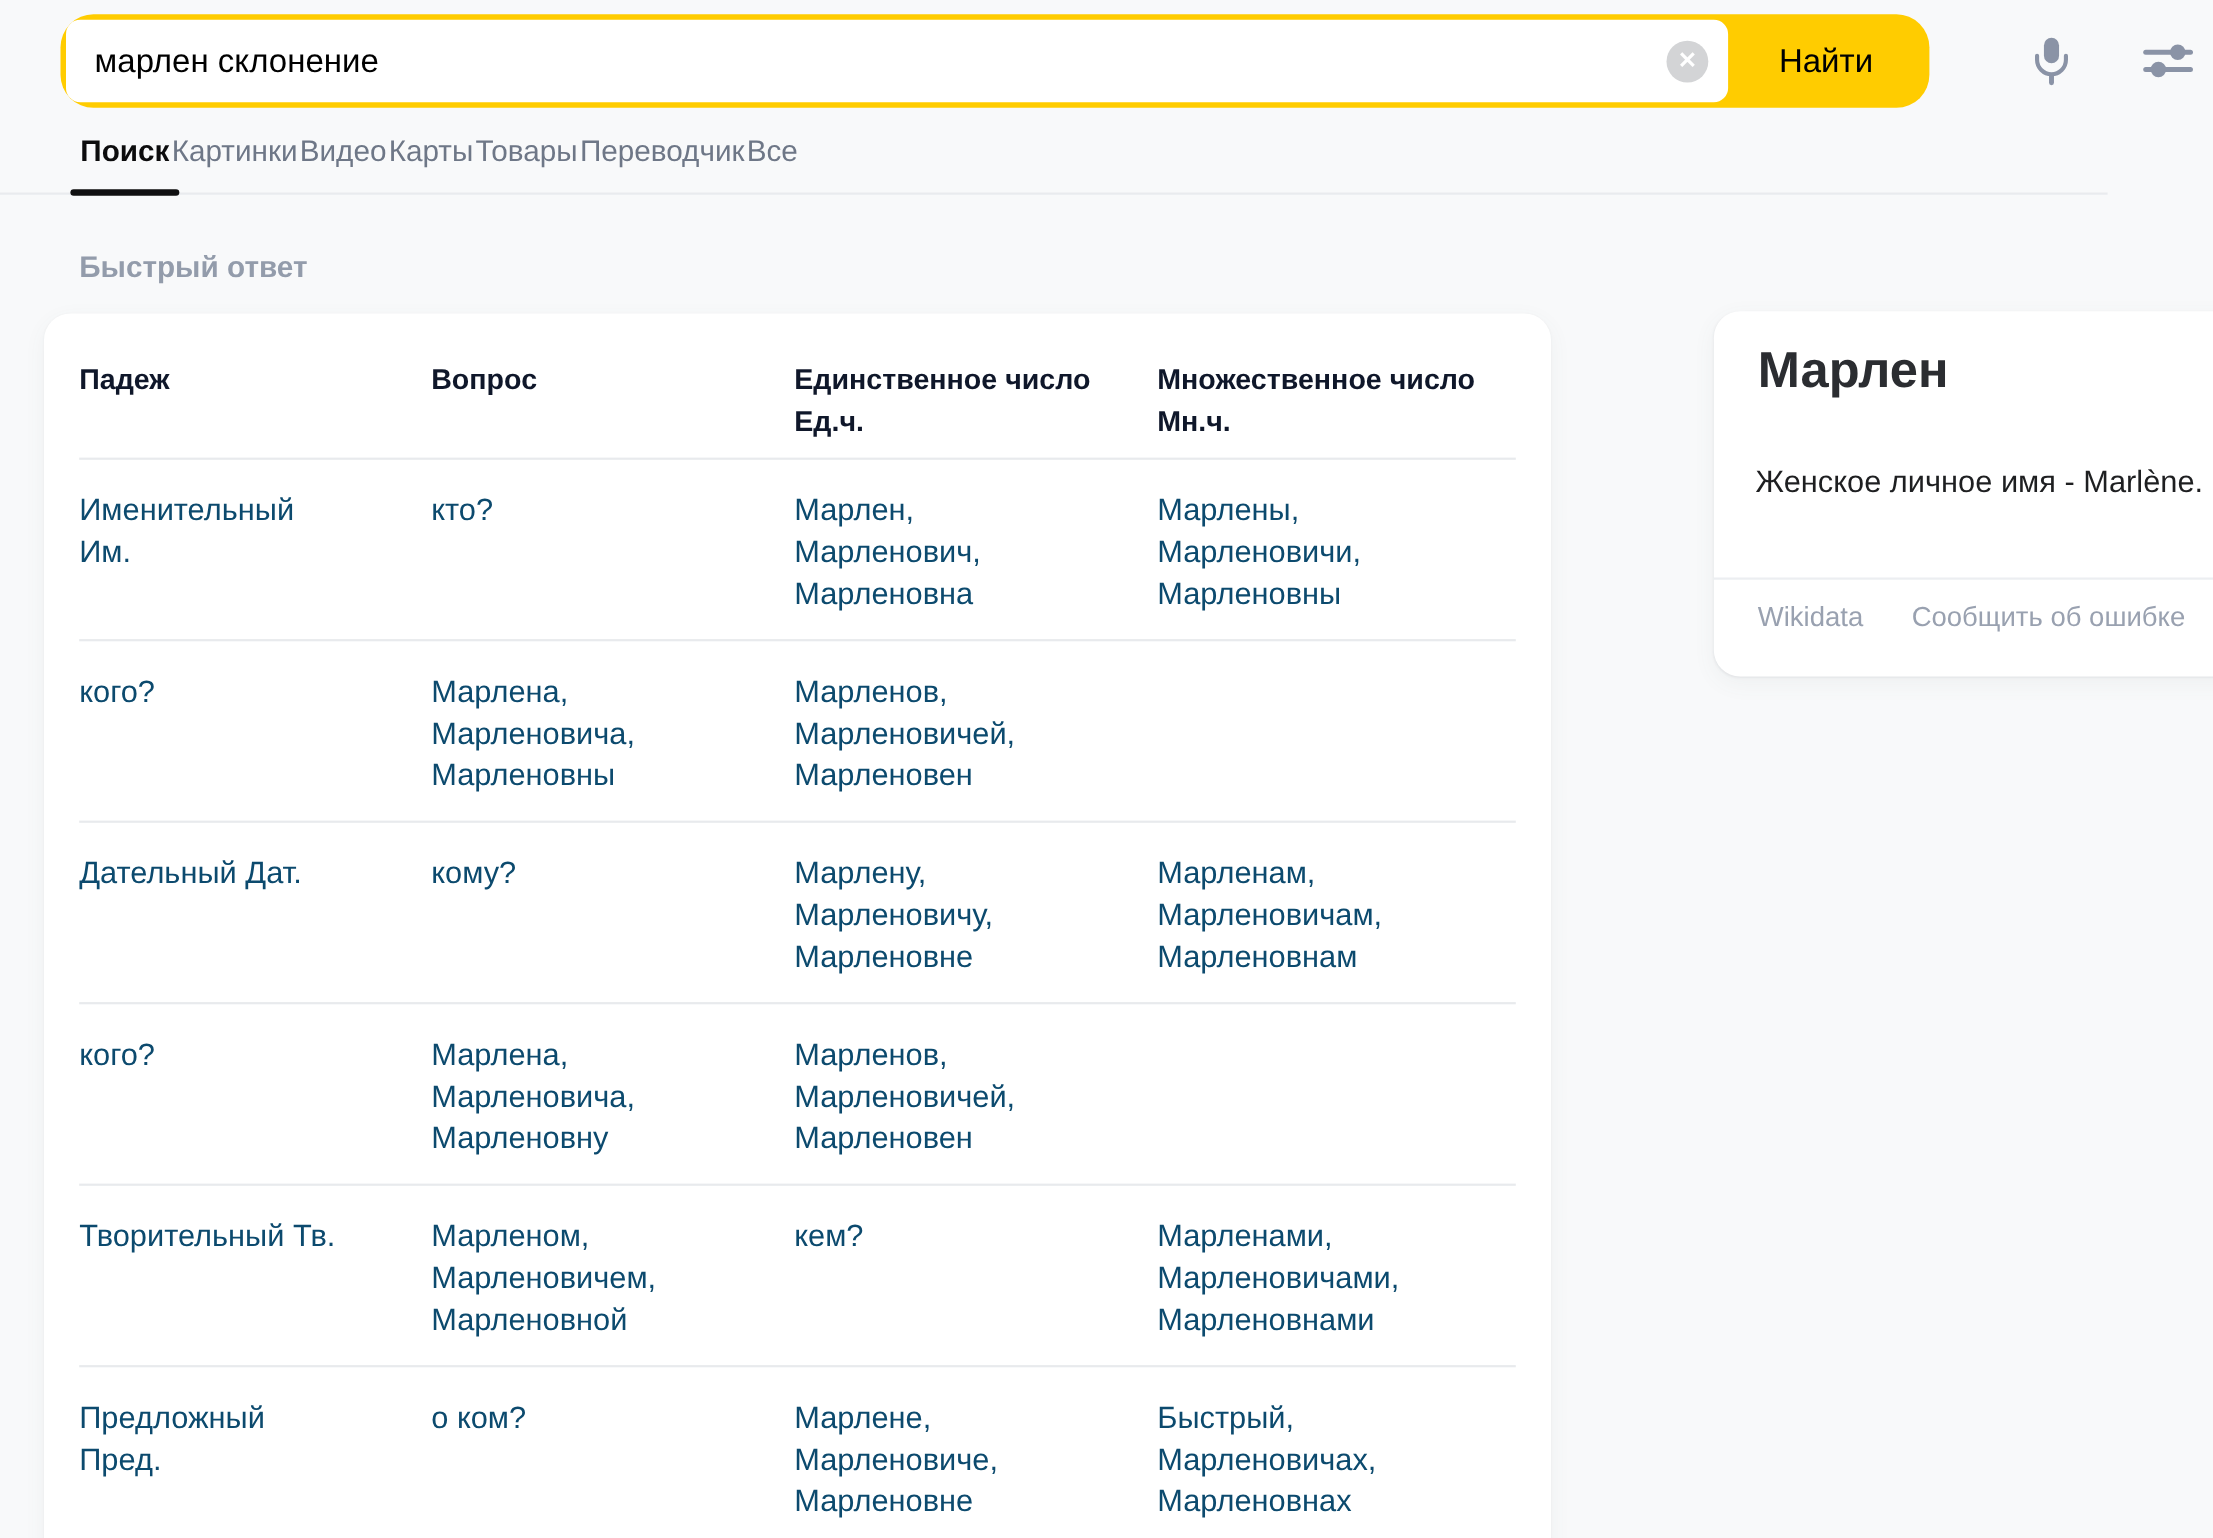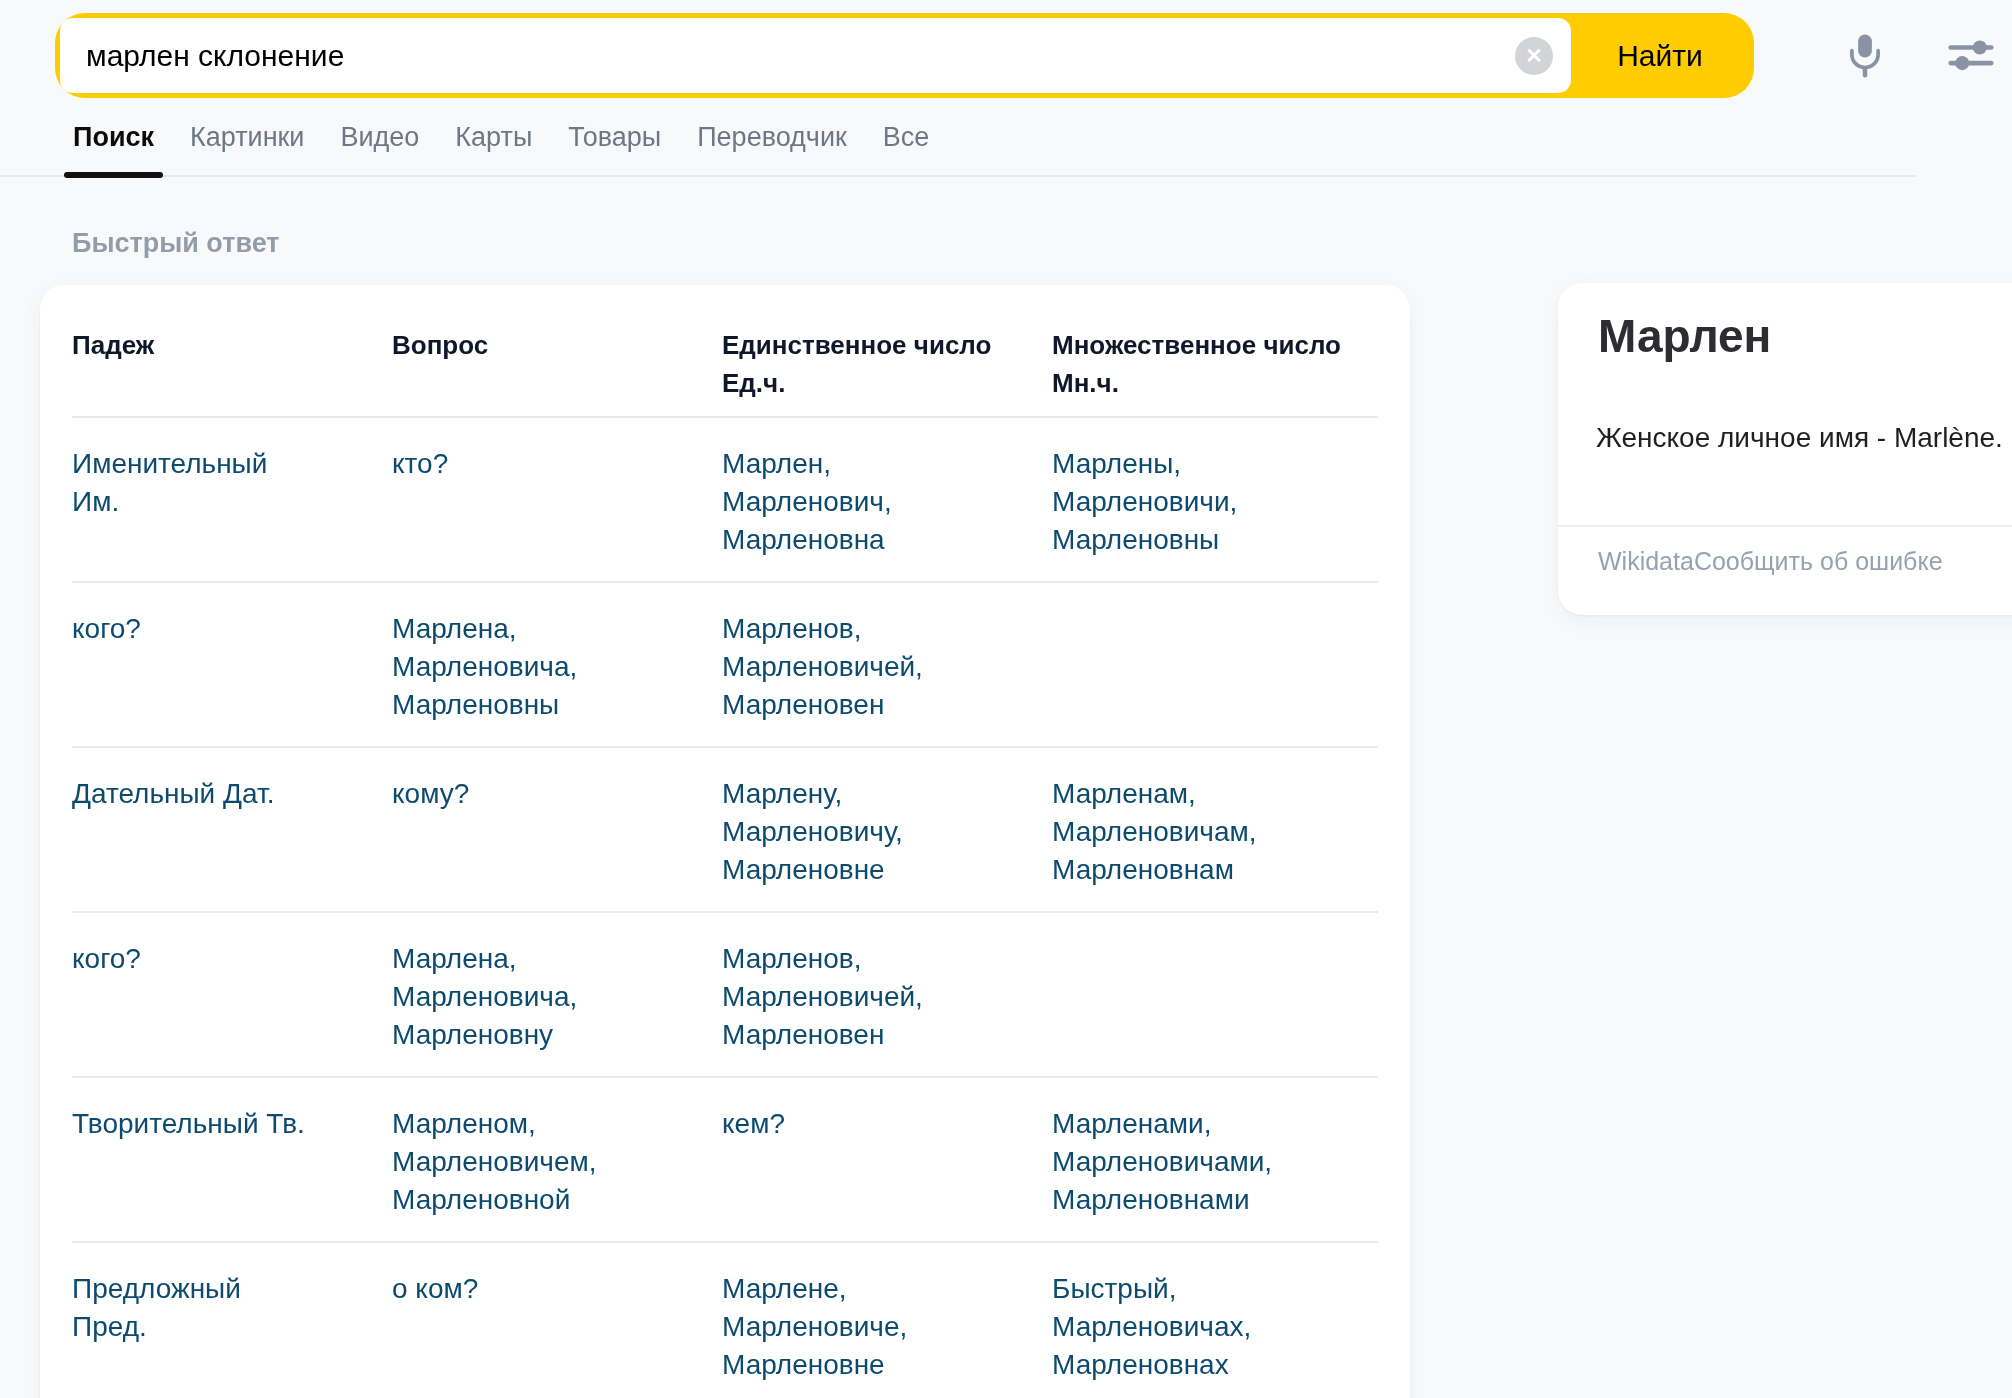--- a/index.html
+++ b/index.html
@@ -19,21 +19,21 @@
     cursor:pointer; display:flex; align-items:center; justify-content:center; }
   .search-btn { width:178px; border:none; background:transparent; font-family:inherit;
     font-size:30px; color:#000; cursor:pointer; border-radius:0 14px 14px 0; }
   .iconbtn { position:absolute; top:28px; width:54px; height:54px; border:none;
     background:transparent; cursor:pointer; display:flex; align-items:center; justify-content:center; }
   .mic-btn { left:1838px; }
   .filters-btn { left:1944px; }
 
   
   .tabs { position:absolute; left:0; top:108px; width:1916px; padding-left:72px;
-    display:flex; gap:34px; border-bottom:2px solid #e9ebee; }
+    display:flex; border-bottom:2px solid #e9ebee; }
   .tab { position:relative; font-size:27px; color:#6e7787; padding:14px 1px 22px;
     cursor:pointer; white-space:nowrap; }
   .tab.active { color:#0c0c0d; font-weight:700; }
   .tab.active::after { content:""; position:absolute; left:-8px; right:-8px; bottom:-3px;
     height:6px; background:#101011; border-radius:3px; }
 
   
   .quick-answer-label { position:absolute; left:72px; top:228px; font-size:27px;
     font-weight:700; color:#939cab; }
 
@@ -52,21 +52,21 @@
     padding-right:24px; }
 
   
   .entity-card { position:absolute; left:1558px; top:283px; width:560px; height:332px; }
   .entity-title { position:absolute; left:40px; top:26px; font-size:46px; font-weight:700;
     color:#2b2d31; }
   .entity-desc { position:absolute; left:38px; top:135px; width:520px; font-size:28px;
     color:#1e1f21; line-height:40px; }
   .entity-divider { position:absolute; left:0; top:242px; width:100%; height:2px;
     background:#eceef1; }
-  .entity-footer { position:absolute; left:40px; top:264px; display:flex; }
+  .entity-footer { position:absolute; left:40px; top:264px; display:flex; gap:44px; }
   .entity-link { font-size:25px; color:#99a1b0; text-decoration:none; cursor:pointer; }
 </style>
 </head>
 <body>
 
 <form class="searchbar">
   <div class="search-input-wrap">
     <input class="search-input" type="text" value="марлен склонение" style="">
     <button type="button" class="clear-btn">
       <span>✕</span>

